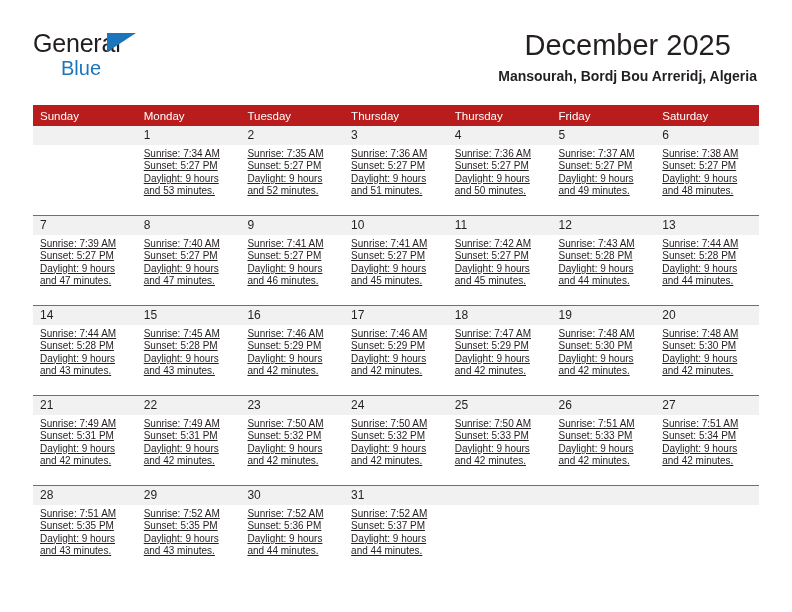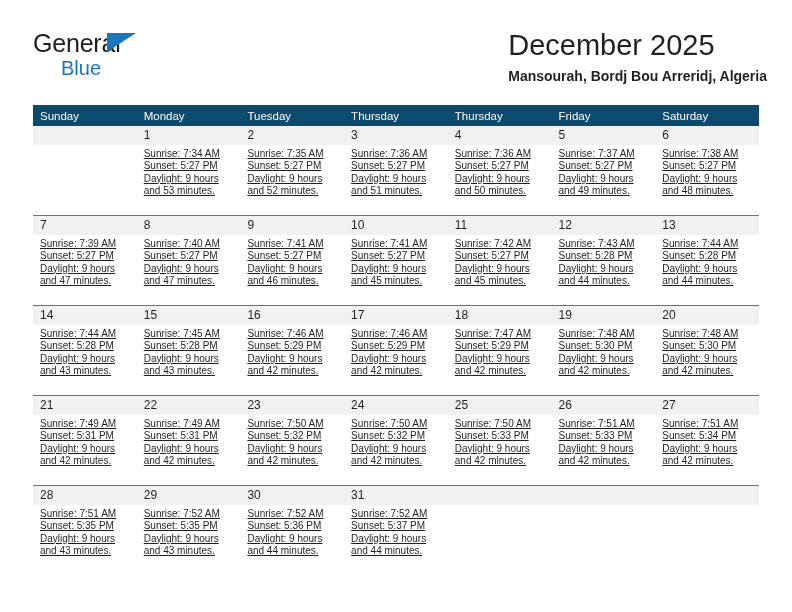--- a/index.html
+++ b/index.html
@@ -61,23 +61,23 @@
     left: 28px;
     top: 25px;
     font-size: 20px;
     color: #1b75bb;
     line-height: 26px;
     font-family: "Liberation Sans", sans-serif;
   }
 
   .title-block {
     position: absolute;
-    right: 25px;
+    right: 35px;
     top: 27px;
-    text-align: left;
+    text-align: center;
   }
   .cal-title {
     font-size: 29px;
     font-weight: normal;
     color: #231f20;
     line-height: 36px;
     white-space: nowrap;
   }
   .cal-subtitle {
     font-size: 14px;
@@ -93,21 +93,21 @@
     position: absolute;
     left: 33px;
     top: 105px;
     width: 726px;
     border-collapse: collapse;
     table-layout: fixed;
   }
   .calendar col { width: 103.71px; }
 
   thead th {
-    background: #0c4a6e;
+    background: #b91c1c;
     color: #ffffff;
     font-size: 11.5px;
     font-weight: normal;
     text-align: left;
     padding: 4px 0 4px 7px;
     height: 13px;
     border: none;
     font-family: "Liberation Sans", sans-serif;
   }
 

